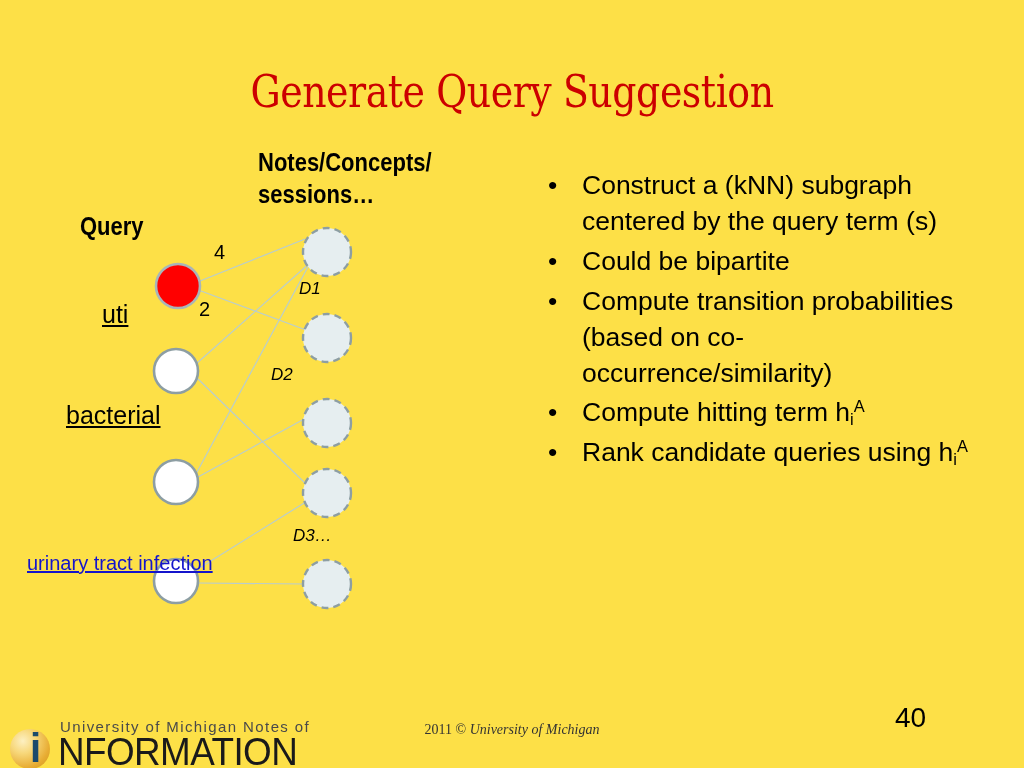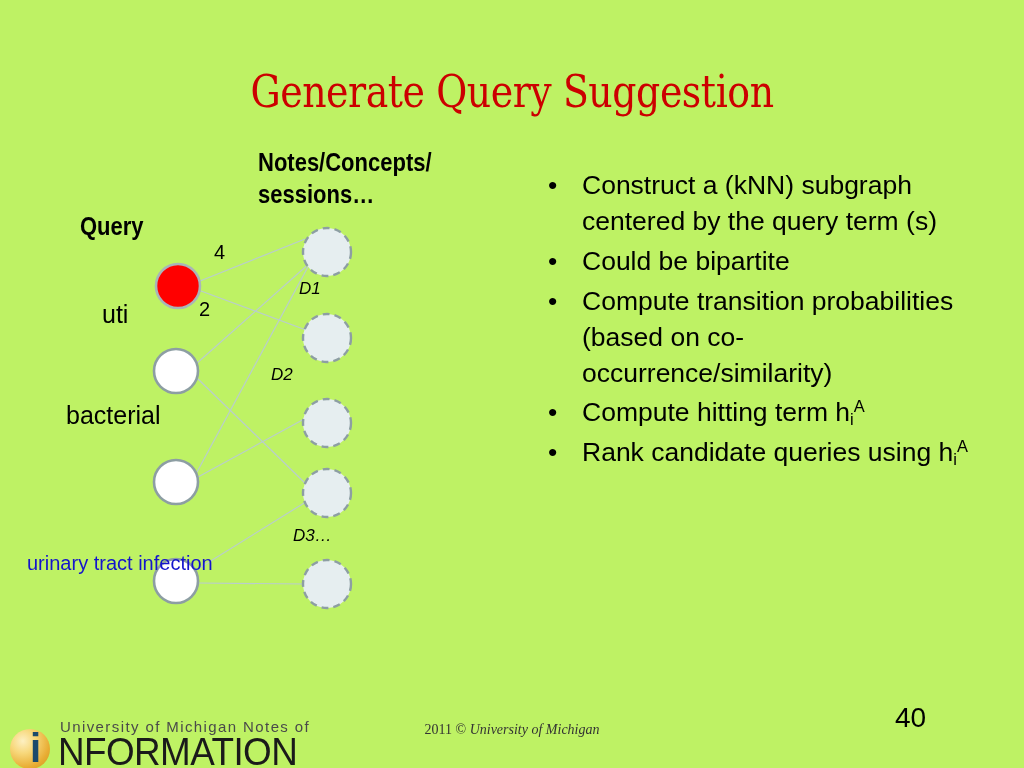--- a/index.html
+++ b/index.html
@@ -9,21 +9,21 @@
     background: #ffffff;
   }
   body {
     font-family: "Liberation Sans", sans-serif;
     -webkit-font-smoothing: antialiased;
   }
   #slide {
     position: relative;
     width: 1024px;
     height: 768px;
-    background: #bef264;
+    background: #fde047;
     overflow: hidden;
   }
 
   
   #slide-title {
     position: absolute;
     left: 0;
     top: 66px;
     width: 1024px;
     text-align: center;
@@ -89,20 +89,21 @@
     stroke-dasharray: 7 5;
   }
 
   
   .qlabel {
     position: absolute;
     font-family: "Liberation Sans", sans-serif;
     font-size: 25px;
     color: #000000;
     white-space: nowrap;
+    text-decoration: underline;
   }
   #lbl-uti       { left: 102px; top: 300px; }
   #lbl-bacterial { left: 66px;  top: 401px; }
   #lbl-uti-full  {
     left: 27px;
     top: 552px;
     color: #1414CC;
     font-size: 20px;
   }
 

